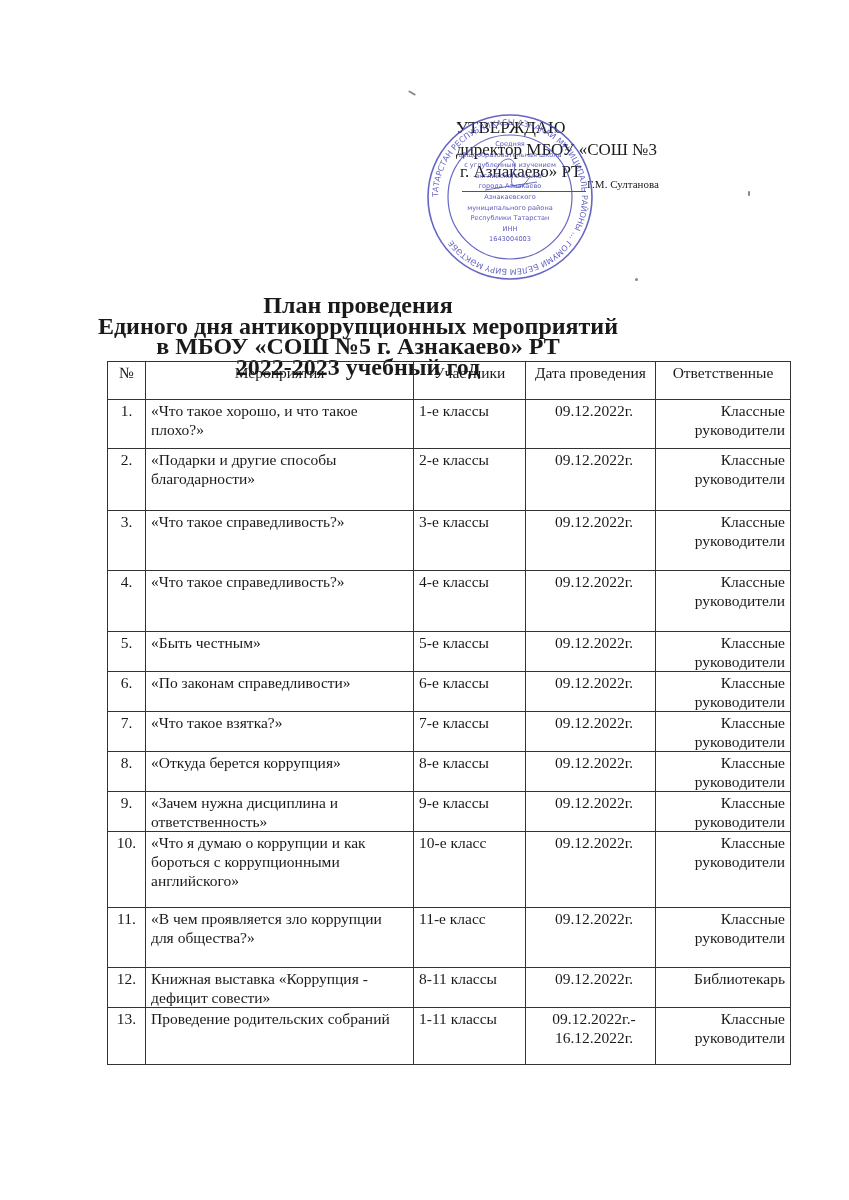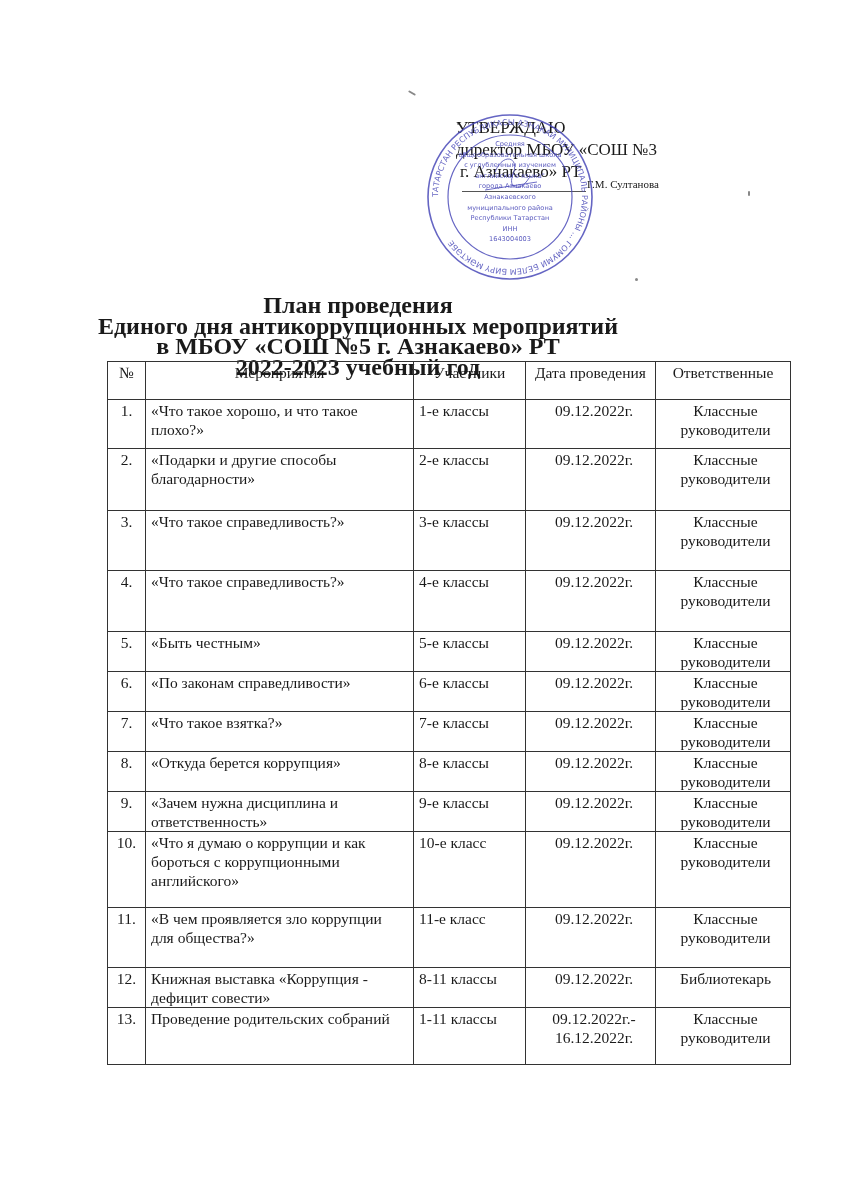--- a/index.html
+++ b/index.html
@@ -30,21 +30,21 @@
       border-collapse: collapse; font-size: 15.5px; line-height: 19px; z-index: 1;
     }
     table.plan td, table.plan th {
       border: 1px solid #333; vertical-align: top; padding: 1px 5px 0 5px; font-weight: normal;
     }
     table.plan th { text-align: center; }
     .c-num { width: 27px; text-align: center; }
     .c-event { width: 257px; text-align: left; }
     .c-part { width: 101px; }
     .c-date { width: 112px; text-align: center; padding-left: 12px !important; }
-    .c-resp { text-align: center; padding-left: 10px !important; }
+    .c-resp { text-align: right; padding-left: 10px !important; }
     th.c-date { text-align: center; padding-left: 5px !important; margin-top: 30px; }
     th.c-resp { text-align: center; padding-left: 5px !important; }
     .speck { position: absolute; background: #888; border-radius: 2px; }
   </style>
 </head>
 <body>
 
 <div class="speck" style="left:408px;top:92px;width:8px;height:2px;transform:rotate(30deg);"></div>
 <div class="speck" style="left:457px;top:122px;width:3px;height:3px;"></div>
 <div class="speck" style="left:748px;top:191px;width:2px;height:5px;"></div>

